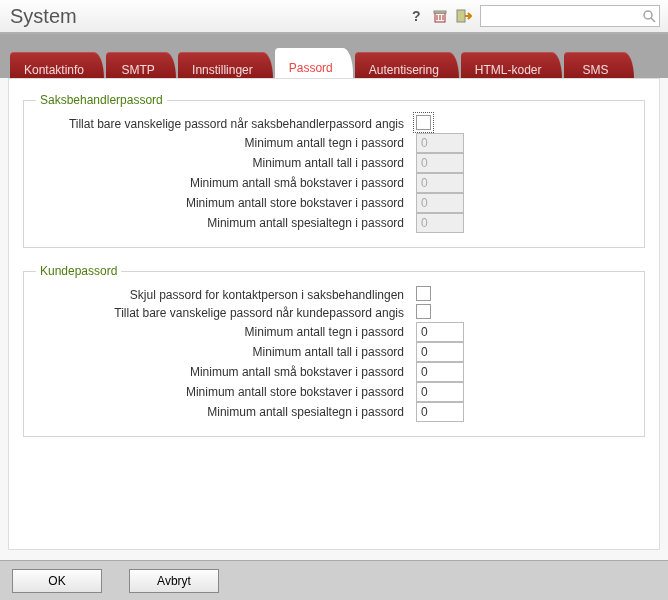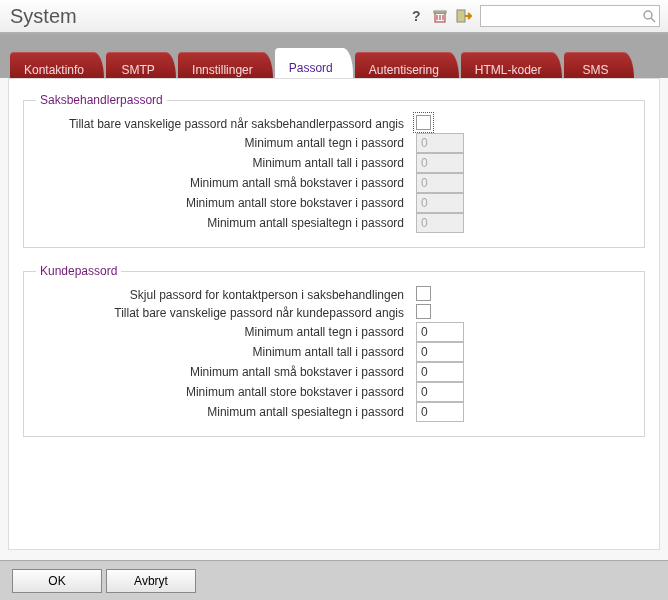--- a/index.html
+++ b/index.html
@@ -53,39 +53,39 @@
     font-size: 12px;
     cursor: pointer;
     border-top-left-radius: 4px;
     border-top-right-radius: 10px 26px;
     padding: 10px 20px 0 14px;
     min-width: 70px;
     box-shadow: inset 0 1px 0 rgba(255,255,255,.15);
   }
   .tab.active {
     background: #ffffff;
-    color: #4c1d95;
+    color: #ef4444;
     height: 30px;
   }
   .panel {
     flex: 1;
     background: #fff;
     margin: 0 8px 10px 8px;
     padding: 10px 14px 14px 14px;
     border: 1px solid #ddd;
     overflow: auto;
   }
   fieldset {
     border: 1px solid #d5d5d5;
     margin: 4px 0 16px 0;
     padding: 8px 12px 14px 12px;
   }
   legend {
     font-size: 12px;
-    color: #701a75;
+    color: #4d7c0f;
     padding: 0 4px;
   }
   .row {
     display: flex;
     align-items: center;
     margin: 0 0;
   }
   .label {
     flex: 0 0 380px;
     text-align: right;
@@ -114,21 +114,21 @@
   .num.enabled {
     background: #fff;
     color: #333;
   }
   .button-bar {
     height: 40px;
     background: #cfcfcf;
     border-top: 1px solid #aaa;
     display: flex; align-items: center;
     padding: 0 12px;
-    gap: 4px;
+    gap: 27px;
   }
   .btn {
     min-width: 90px; height: 24px;
     background: linear-gradient(#fdfdfd,#e6e6e6);
     border: 1px solid #888;
     font-size: 12px;
     cursor: pointer;
     display: flex; align-items: center; justify-content: center;
   }
 </style>

